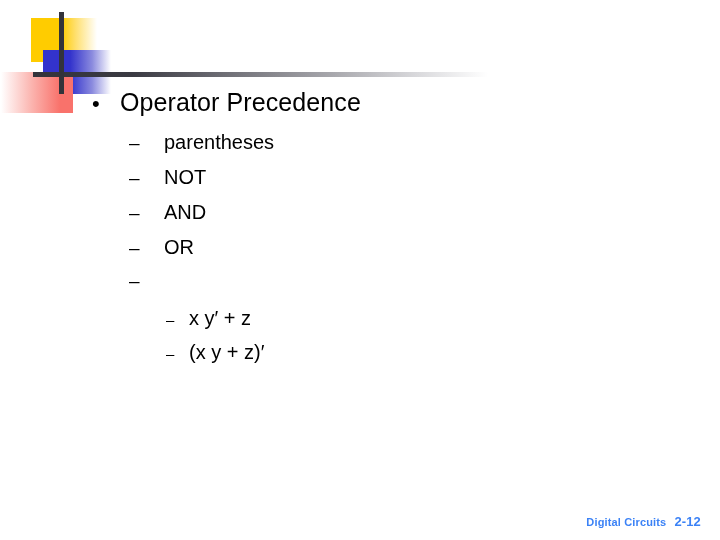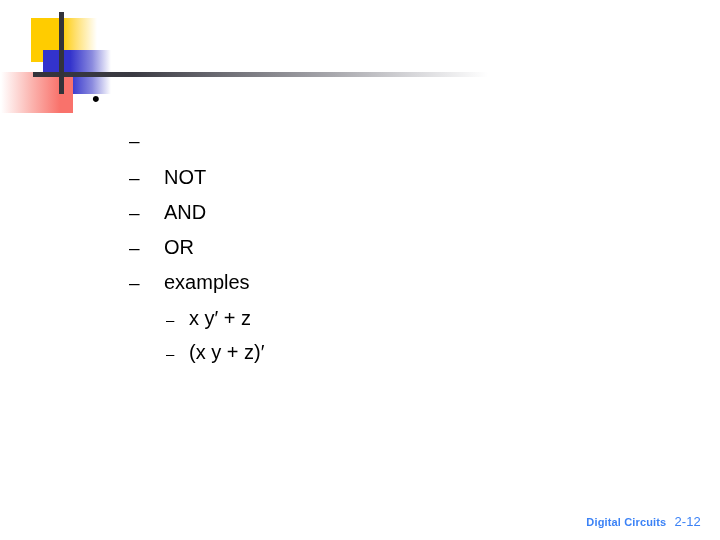--- a/index.html
+++ b/index.html
@@ -126,57 +126,58 @@
     gap: 8px;
     color: #3b82f6;
   }
   .footer .fname {
     font-size: 11px;
     font-weight: bold;
     letter-spacing: 0.15px;
   }
   .footer .fnum {
     font-size: 13px;
-    font-weight: normal;
+    font-weight: bold;
     letter-spacing: 0.15px;
   }
 </style>
 </head>
 <body>
 
 <div id="slide">
 
   <div class="deco-yellow"></div>
   <div class="deco-blue"></div>
   <div class="deco-red"></div>
   <div class="deco-hline"></div>
   <div class="deco-vline"></div>
 
   <div class="lvl1" style="top:88px;">
     <span class="mark">•</span>
+    <span class="txt">Operator Precedence</span>
   </div>
 
   <div class="lvl2" style="top:131px;">
     <span class="mark">–</span>
+    <span class="txt">parentheses</span>
   </div>
   <div class="lvl2" style="top:166px;">
     <span class="mark">–</span>
     <span class="txt">NOT</span>
   </div>
   <div class="lvl2" style="top:201px;">
     <span class="mark">–</span>
     <span class="txt">AND</span>
   </div>
   <div class="lvl2" style="top:236px;">
     <span class="mark">–</span>
     <span class="txt">OR</span>
   </div>
   <div class="lvl2" style="top:271px;">
     <span class="mark">–</span>
-    <span class="txt">examples</span>
   </div>
 
   <div class="lvl3" style="top:307px;">
     <span class="mark">–</span>
     <span class="txt">x y′ + z</span>
   </div>
   <div class="lvl3" style="top:341px;">
     <span class="mark">–</span>
     <span class="txt">(x y + z)′</span>
   </div>

